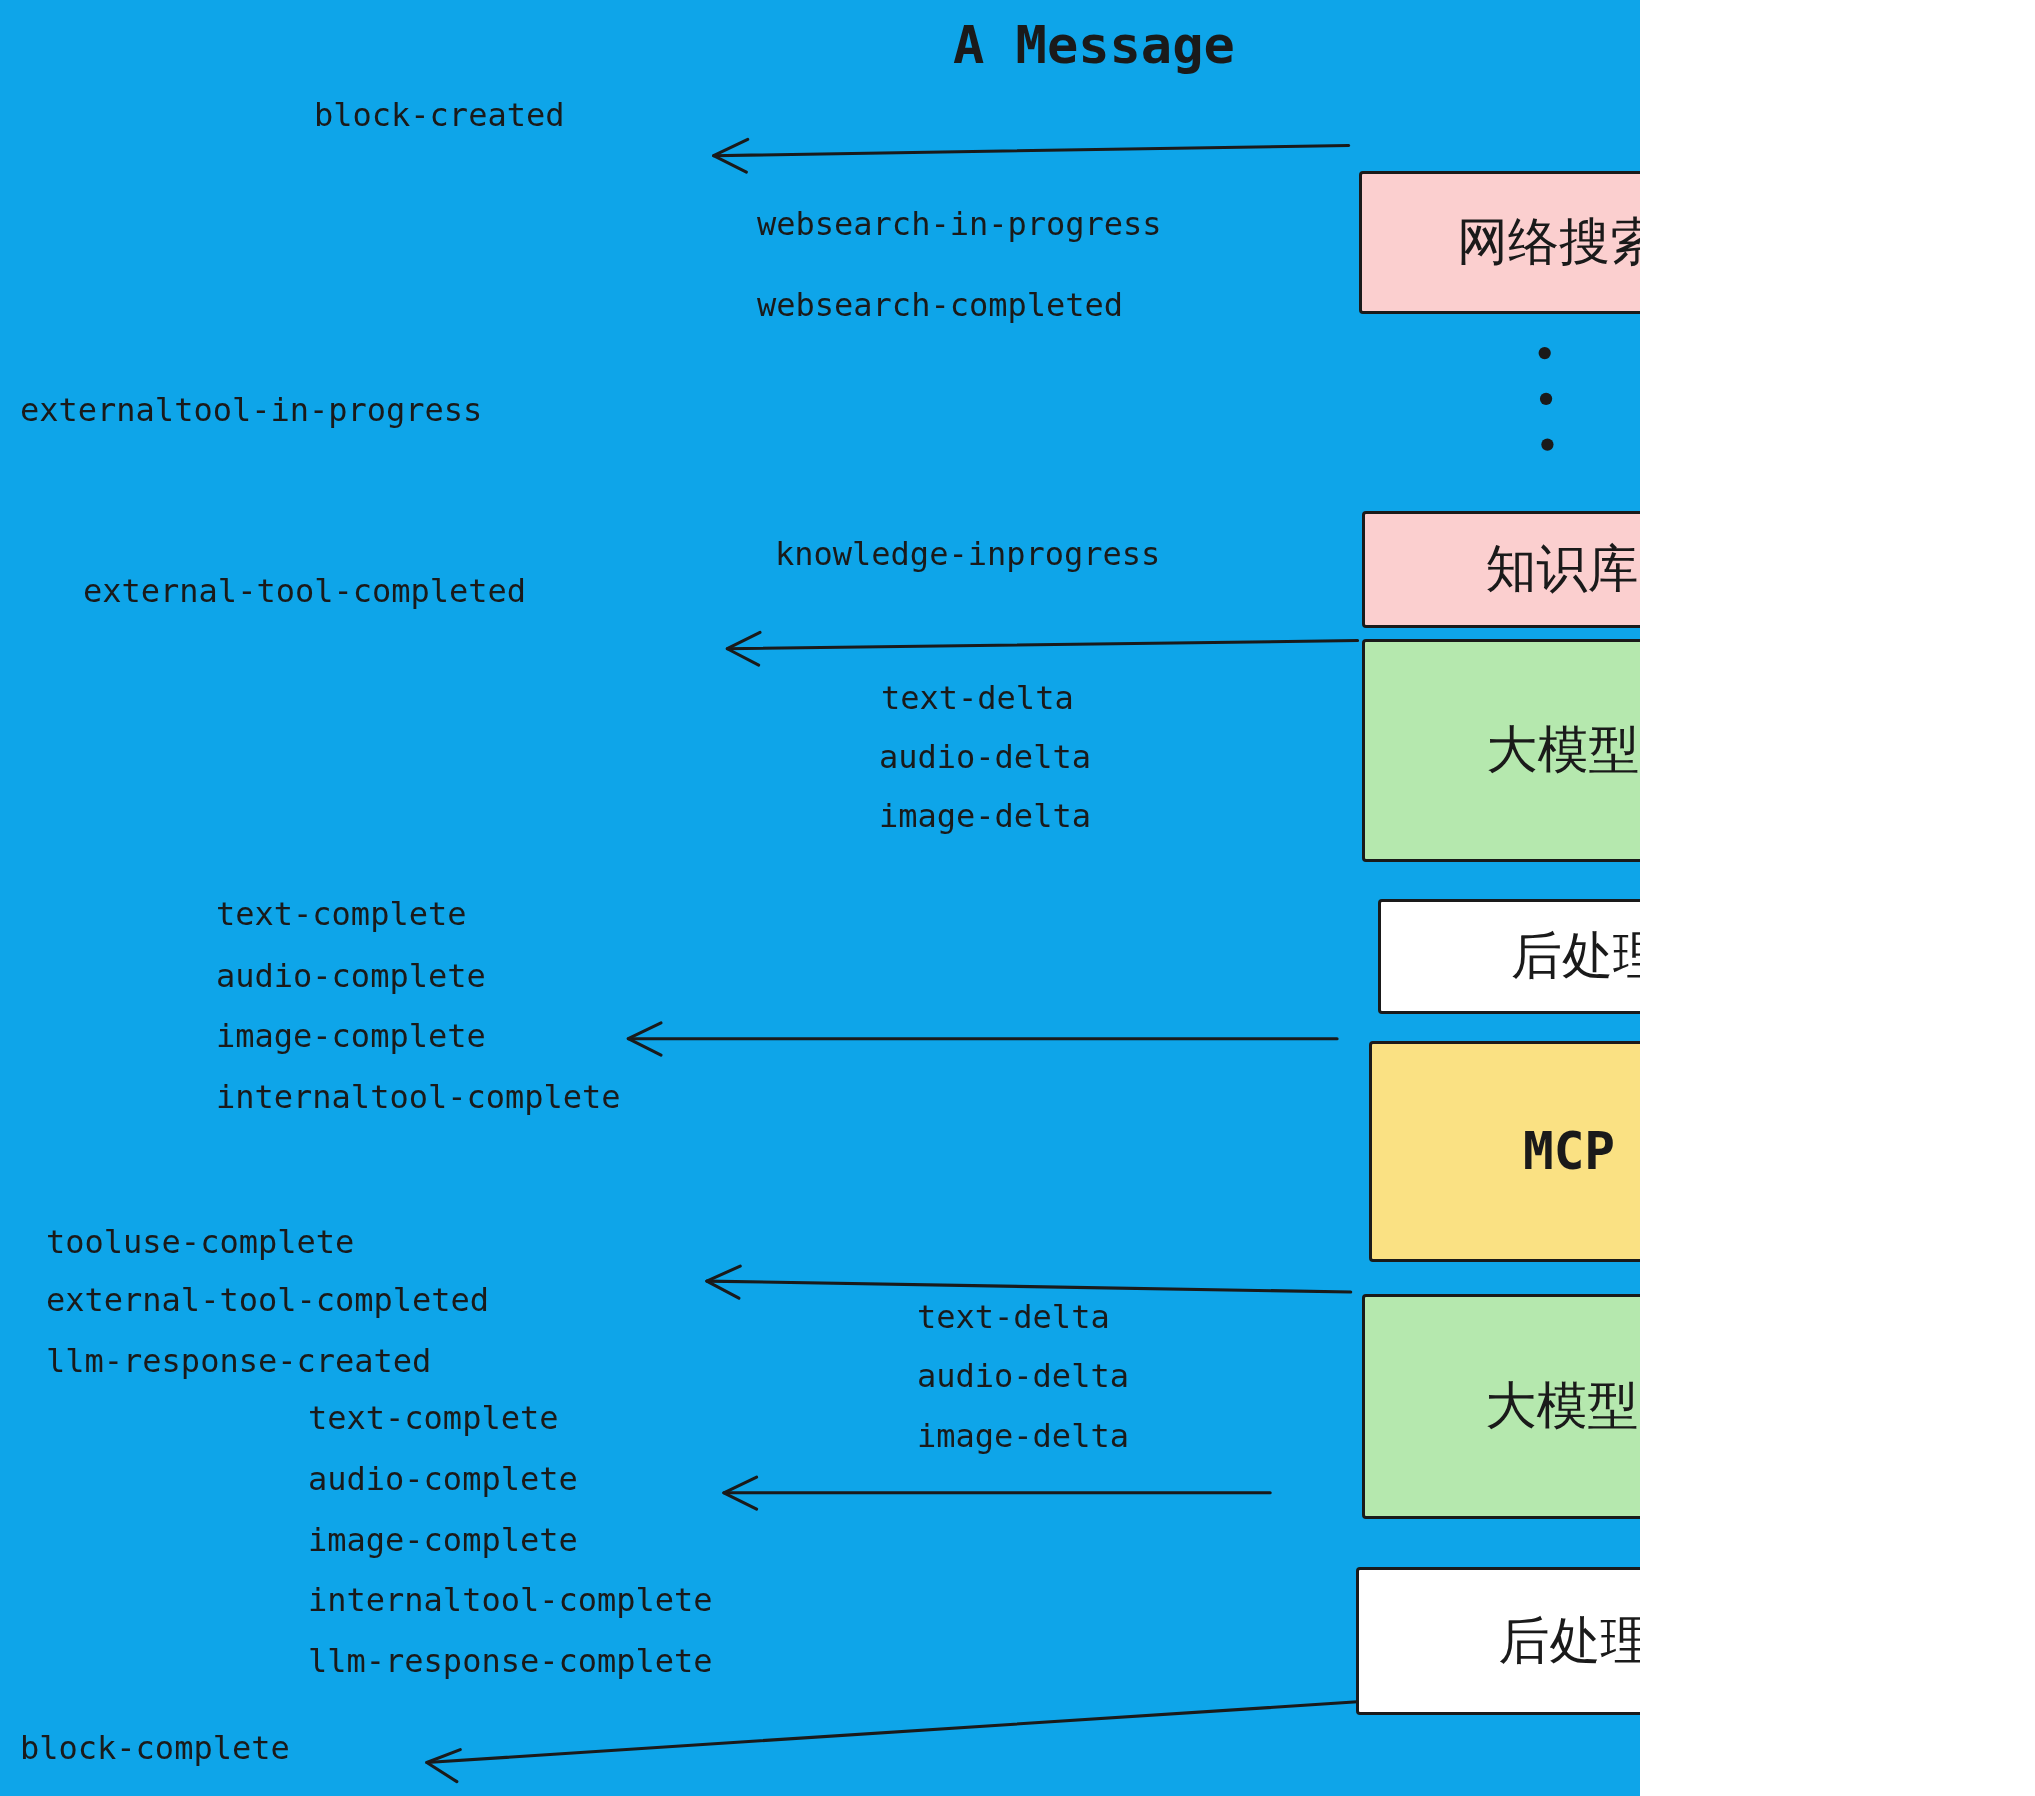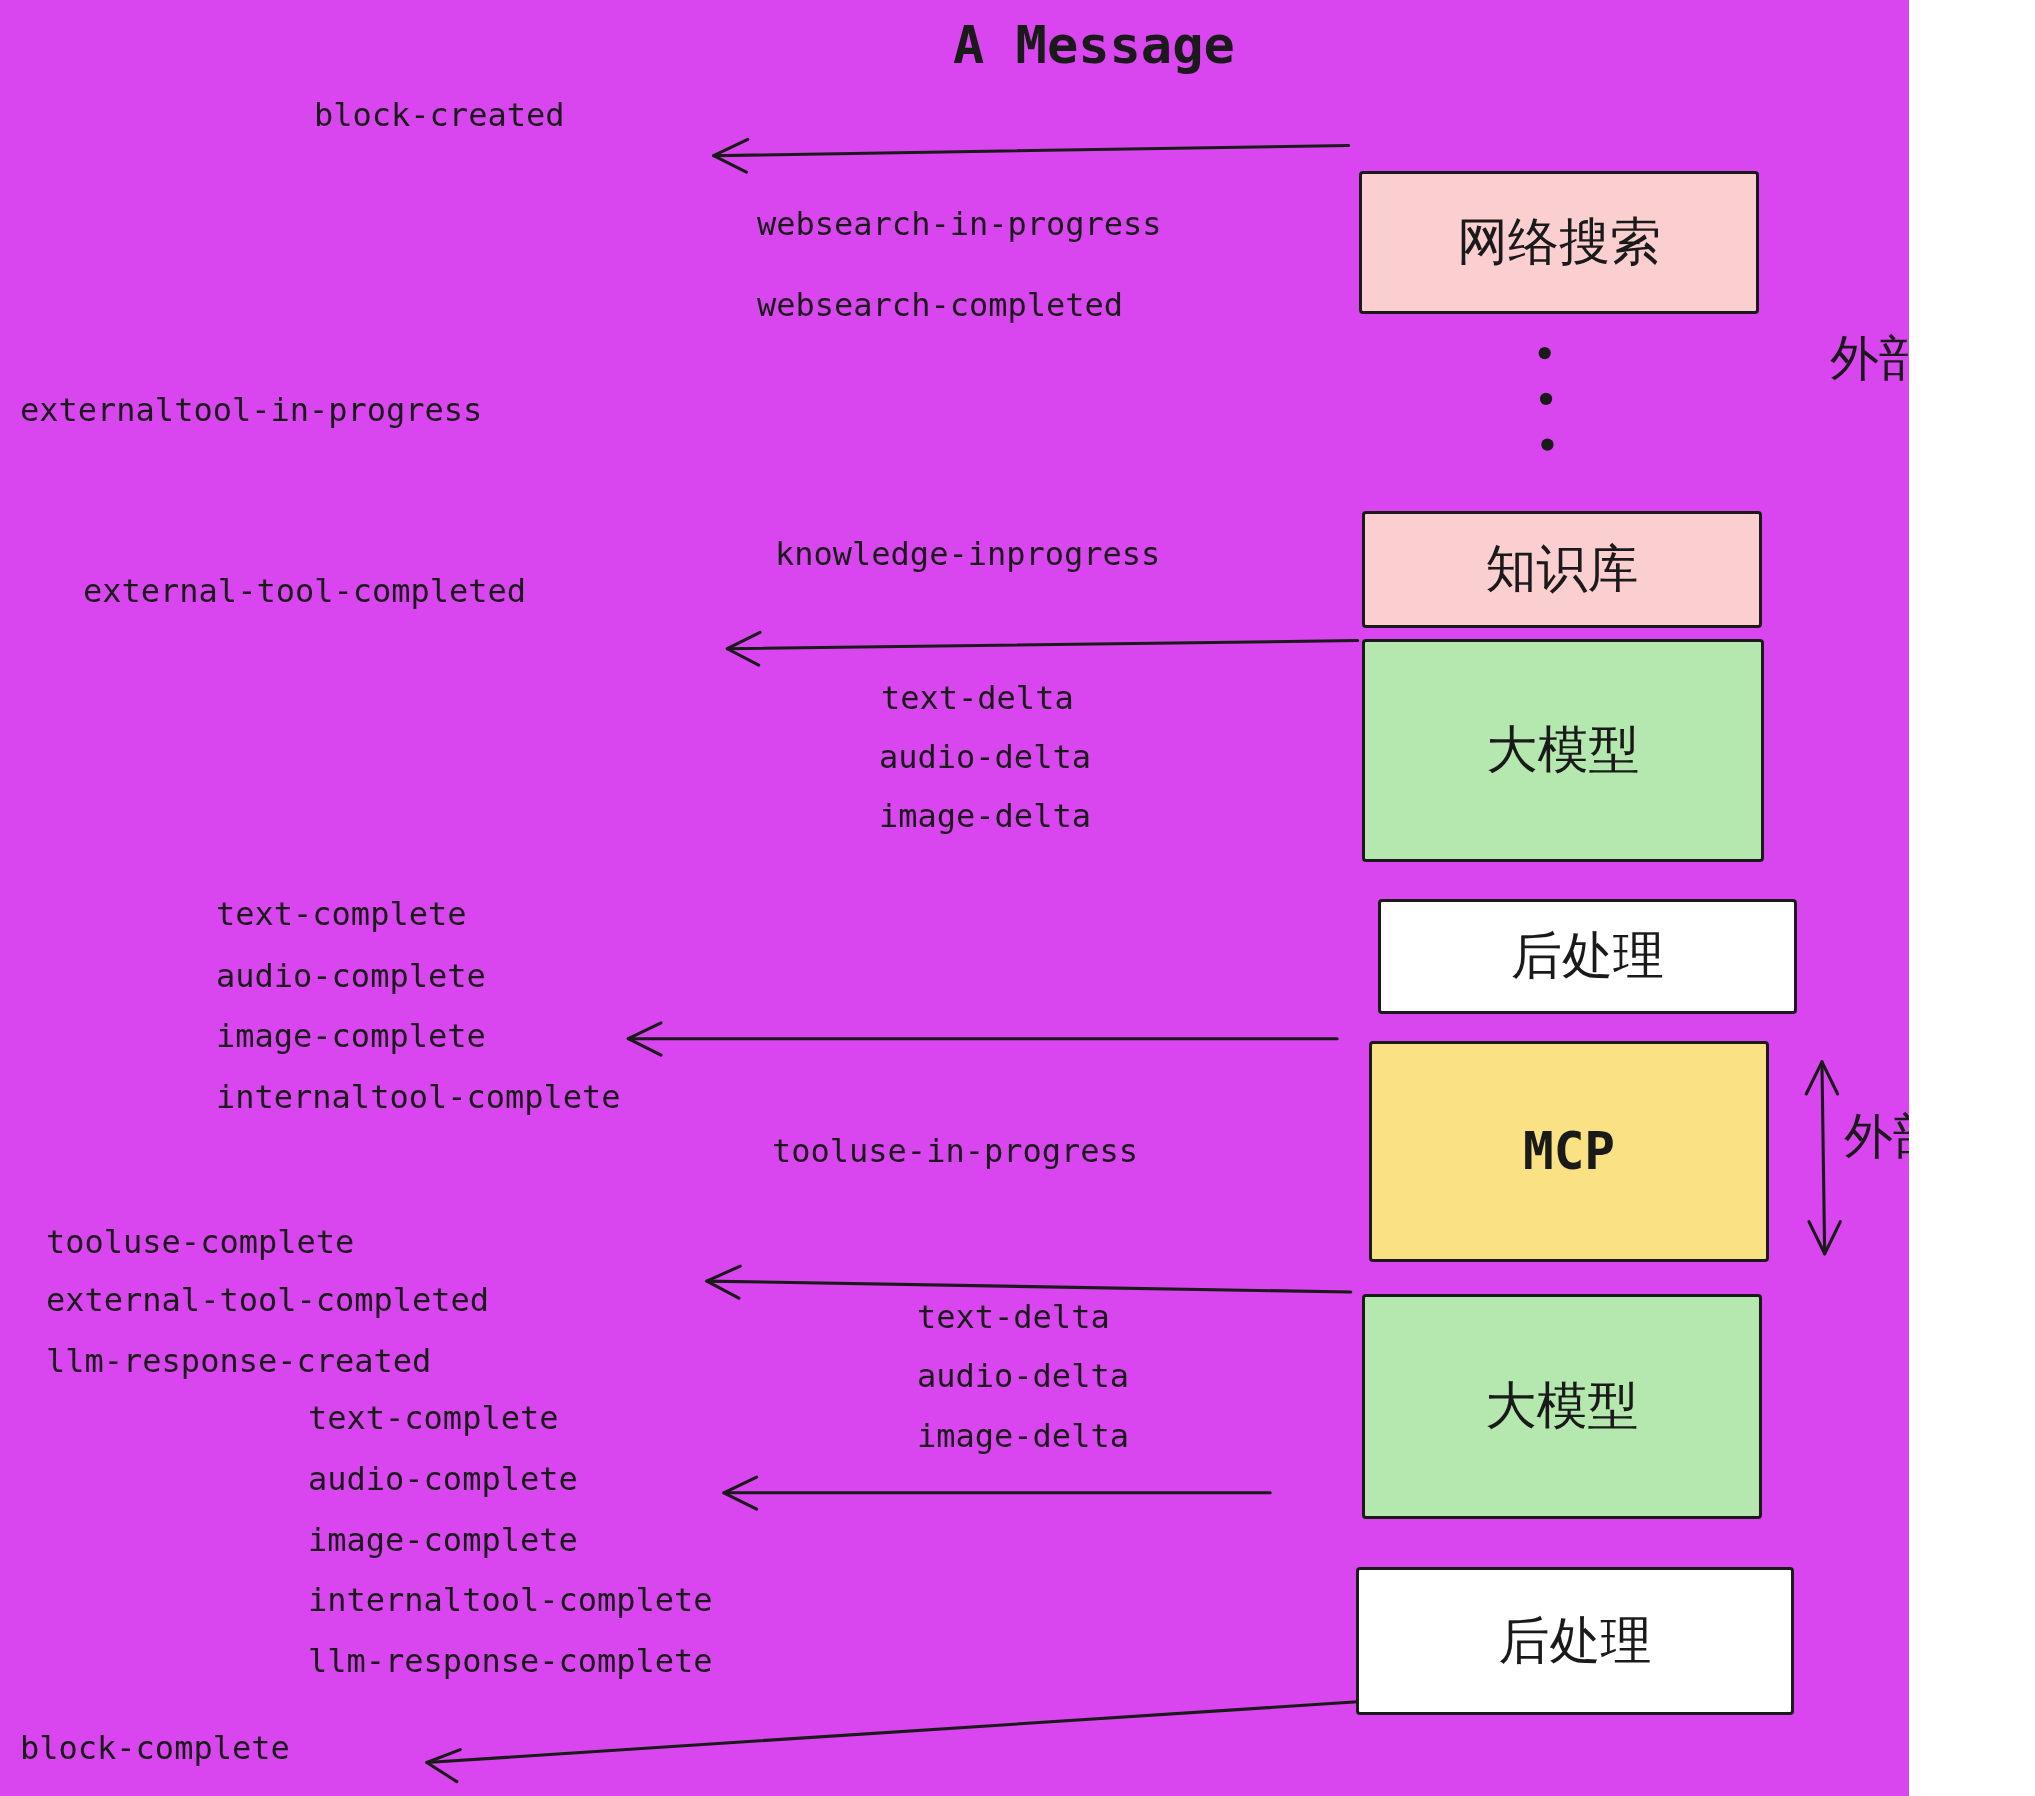--- a/index.html
+++ b/index.html
@@ -1,18 +1,18 @@
 <!DOCTYPE html>
 <html style="font-size:11px"><head>
 <meta charset="utf-8">
 <style>
   *{box-sizing:border-box}
   html,body{margin:0;padding:0;background:#ffffff}
   .canvas{
-    position:relative;width:1909px;height:1796px;background:#d946ef;
+    position:relative;width:1640px;height:1796px;background:#0ea5e9;
     color:#1a1a1a;overflow:hidden;
     font-family:"DejaVu Sans Mono","Liberation Mono",monospace;
     text-align:right;
   }
   .title{
     position:absolute;font-size:52px;font-weight:600;white-space:nowrap;
     font-family:"DejaVu Sans Mono","Liberation Mono",monospace;
   }
   .evt{
     position:absolute;font-size:32px;line-height:1.12;white-space:nowrap;
@@ -134,21 +134,20 @@
 
   <div class="evt" style="left:881px;top:681px;">text-delta</div>
   <div class="evt" style="left:879px;top:740px;">audio-delta</div>
   <div class="evt" style="left:879px;top:799px;">image-delta</div>
 
   <div class="evt" style="left:216px;top:897px;">text-complete</div>
   <div class="evt" style="left:216px;top:959px;">audio-complete</div>
   <div class="evt" style="left:216px;top:1019px;">image-complete</div>
   <div class="evt" style="left:216px;top:1080px;">internaltool-complete</div>
 
-  <div class="evt" style="left:772px;top:1134px;">tooluse-in-progress</div>
 
   <div class="evt" style="left:46px;top:1225px;">tooluse-complete</div>
   <div class="evt" style="left:46px;top:1283px;">external-tool-completed</div>
   <div class="evt" style="left:46px;top:1344px;">llm-response-created</div>
 
   <div class="evt" style="left:917px;top:1300px;">text-delta</div>
   <div class="evt" style="left:917px;top:1359px;">audio-delta</div>
   <div class="evt" style="left:917px;top:1419px;">image-delta</div>
 
   <div class="evt" style="left:308px;top:1401px;">text-complete</div>

